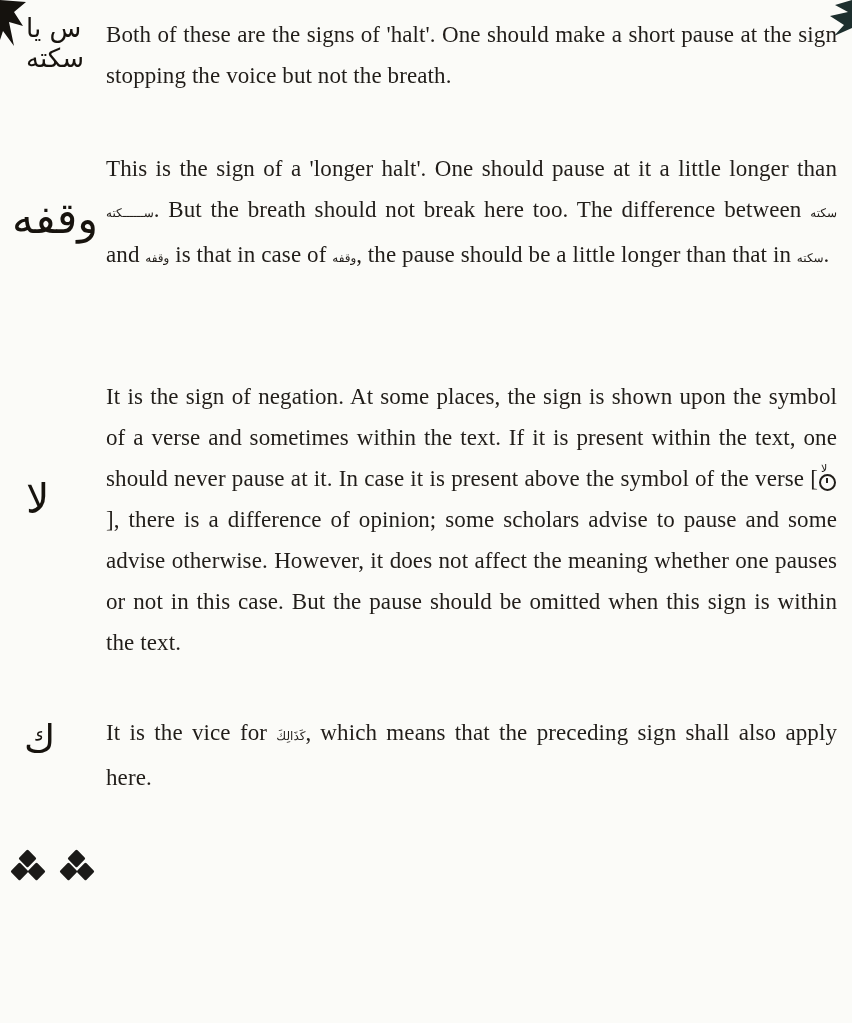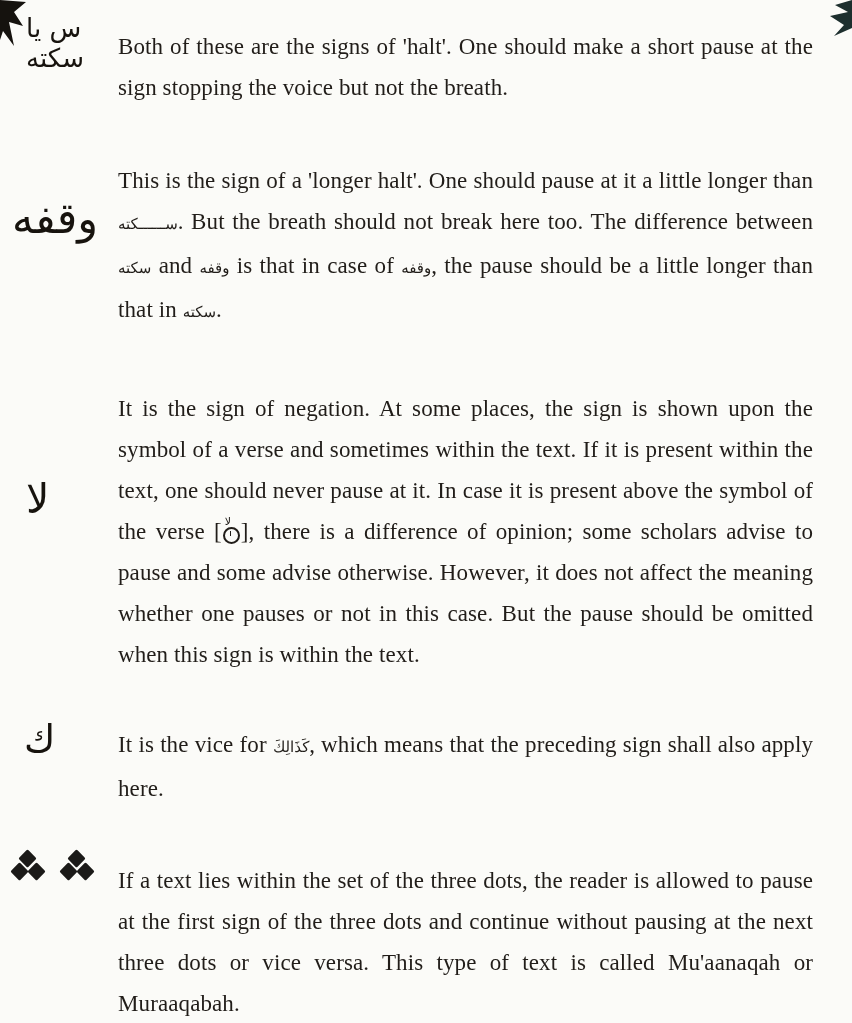--- a/index.html
+++ b/index.html
@@ -9,30 +9,30 @@
     background:#fbfbf8;
     color:#211d19;
     font-family:"Liberation Serif", serif;
     overflow:hidden;
   }
 
   
   .entry { position:absolute; left:0; width:852px; display:flex; }
   .sign-col { flex:0 0 106px; width:106px; position:relative; }
   .para {
-    flex:1; margin:12px; padding:0 27px 0 0;
+    flex:1; margin:0; padding:0 15px 0 0;
     font-size:23px; line-height:41px;
     text-align:justify;
     letter-spacing:0.1px;
   }
 
   
   .ar {
     font-family:Liberation Serif, serif;
-    font-size:15px;
+    font-size:12px;
     direction:rtl; unicode-bidi:isolate;
   }
 
   
   .sign {
     position:absolute;
     color:#17130e;
     font-family:"DejaVu Sans", sans-serif;
     line-height:1.15;
   }
@@ -126,14 +126,13 @@
         <span class="diamond d-bl"></span>
         <span class="diamond d-br"></span>
       </span>
       <span class="cluster">
         <span class="diamond d-top"></span>
         <span class="diamond d-bl"></span>
         <span class="diamond d-br"></span>
       </span>
     </div>
   </div>
-  <p class="para"><span>If a text lies within the set of the three dots, the reader is allowed to pause at the first sign of the three dots and continue without pausing at the next three dots or vice versa. This type of text is called Mu'aanaqah or Muraaqabah.</span></p>
 </div>
 
 </body></html>

